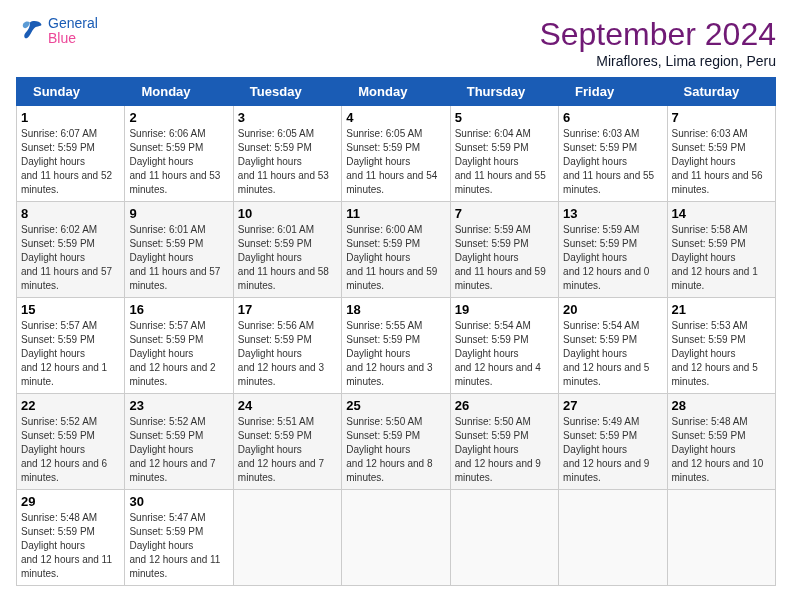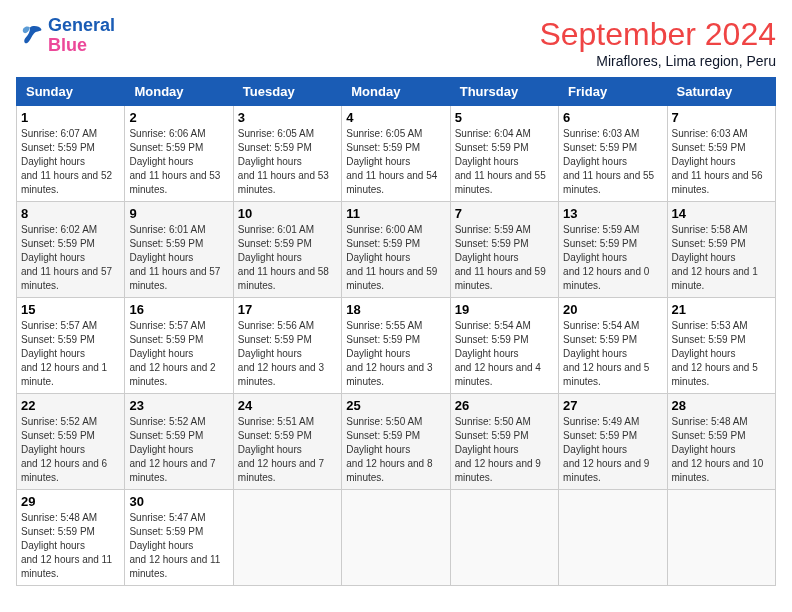--- a/index.html
+++ b/index.html
@@ -15,53 +15,53 @@
       align-items: flex-start;
       justify-content: space-between;
       margin-bottom: 8px;
     }
     .logo {
       display: flex;
       align-items: center;
       gap: 4px;
     }
     .logo-text {
-      font-size: 18px;
-      font-weight: bold;
+      font-size: 14px;
+      font-weight: normal;
       color: #333;
       line-height: 1.1;
     }
     .logo-text span {
       color: #1a5cb5;
     }
     .logo-bird {
       width: 28px;
       height: 28px;
     }
     .title-block {
       text-align: right;
     }
     .month-title {
       font-size: 32px;
       font-weight: normal;
-      color: #ef4444;
+      color: #701a75;
     }
     .location {
       font-size: 14px;
       color: #0f172a;
     }
     table {
       width: 100%;
       border-collapse: collapse;
       font-size: 11px;
     }
     thead tr th {
       background: #1a5cb5;
       color: #fff;
-      padding: 6px 9px;
+      padding: 6px 16px;
       text-align: left;
       font-size: 13px;
       font-weight: bold;
       border: 1px solid #1a5cb5;
     }
     tbody tr td {
       border: 1px solid #ccc;
       vertical-align: top;
       padding: 4px;
       min-height: 70px;

